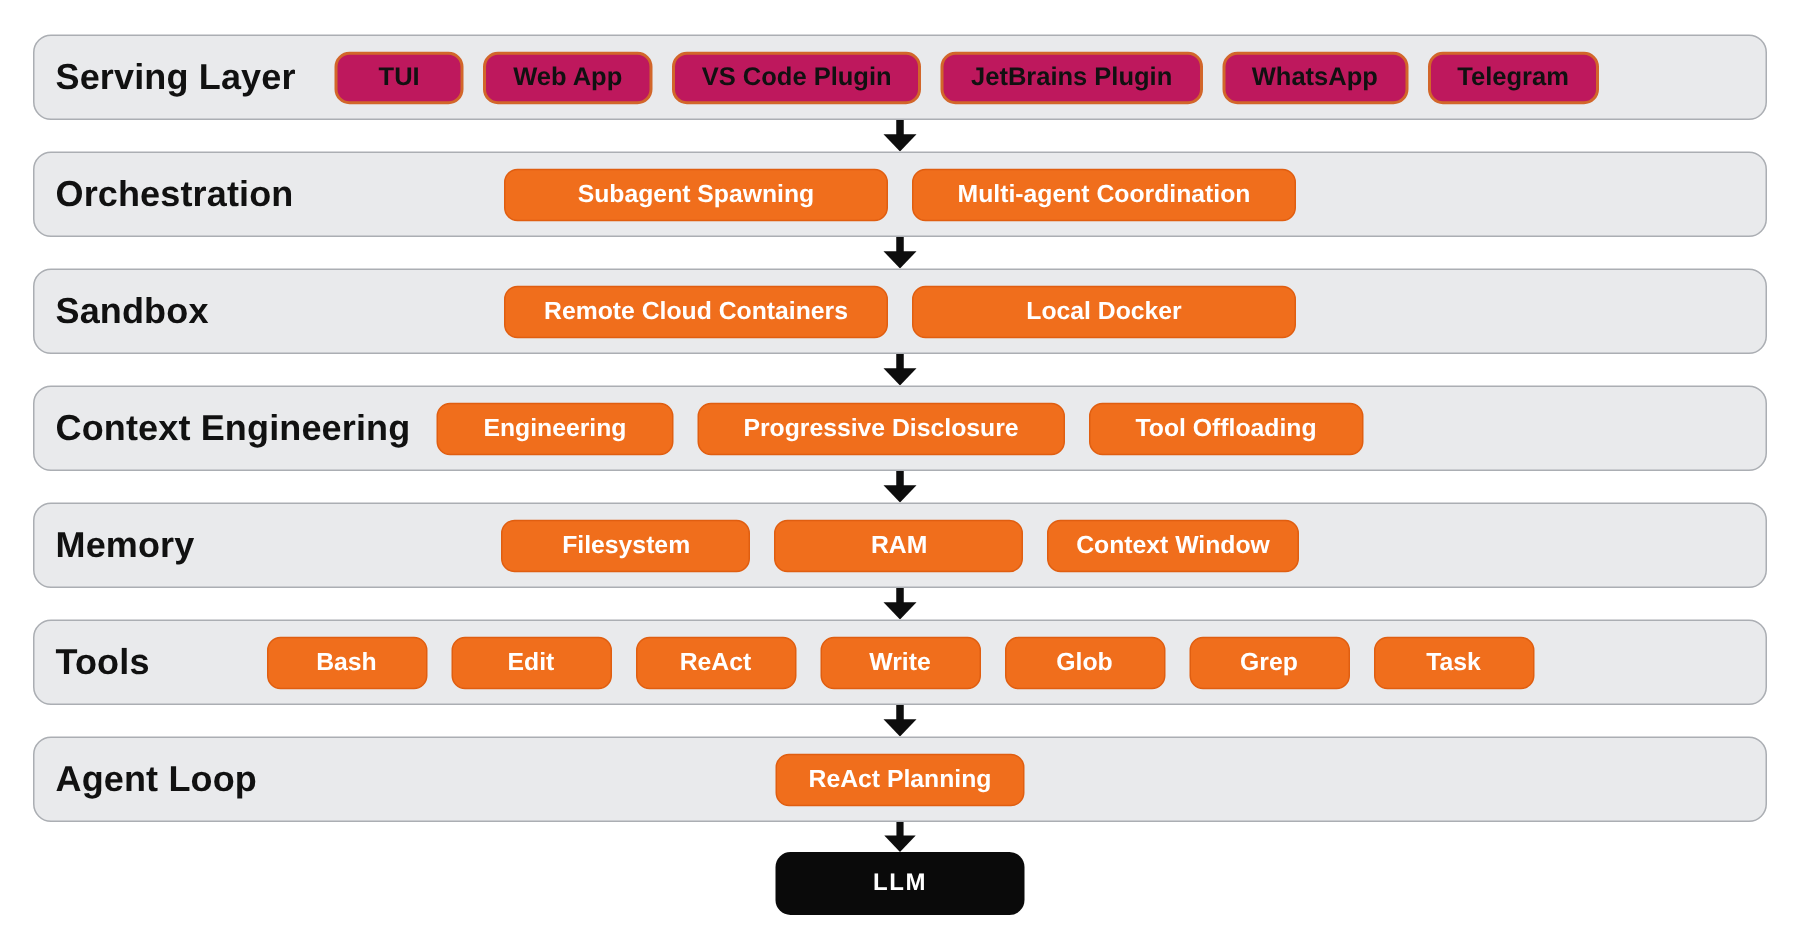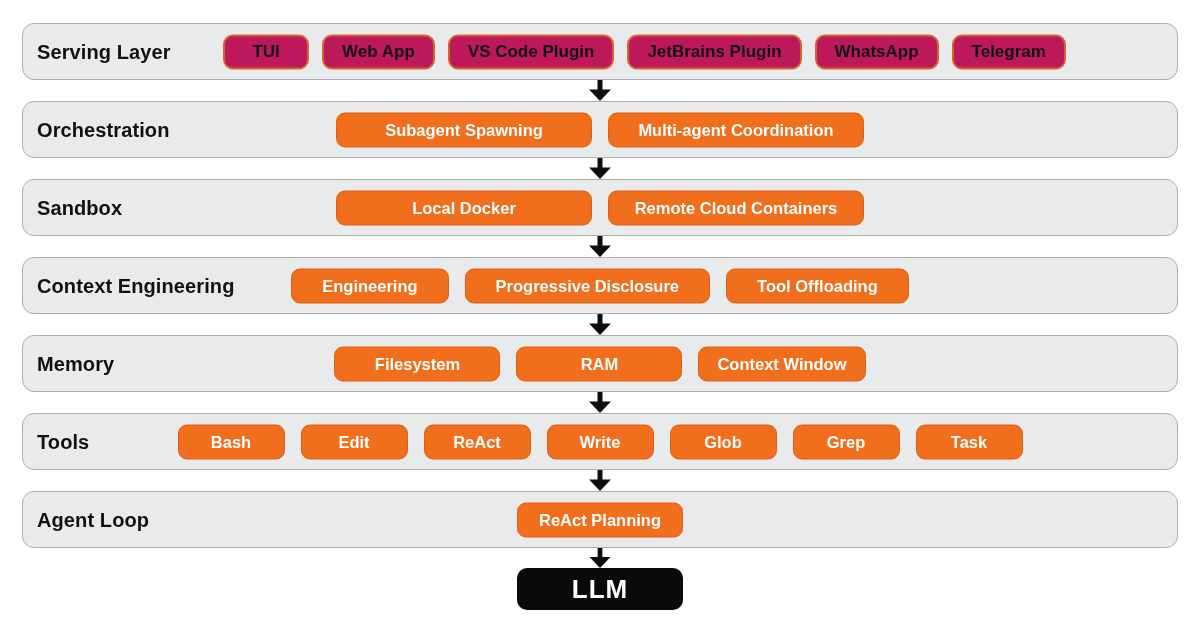--- a/index.html
+++ b/index.html
@@ -27,21 +27,21 @@
     height:57px;margin:0 22px;
     background:var(--panel-bg);
     border:1.5px solid var(--panel-border);
     border-radius:12px;
     position:relative;
     display:flex;align-items:center;
     box-sizing:border-box;
   }
   .row-label{
     position:absolute;left:14px;top:50%;transform:translateY(-50%);
-    font-size:20px;font-weight:bold;color:var(--text);
+    font-size:24px;font-weight:bold;color:var(--text);
     letter-spacing:0.1px;white-space:nowrap;
   }
   .chips{
     position:absolute;left:0;right:0;top:50%;transform:translateY(-50%);
     display:flex;justify-content:center;align-items:center;gap:16px;
   }
   .chip{
     height:35px;box-sizing:border-box;
     display:flex;align-items:center;justify-content:center;
     border-radius:9px;font-weight:bold;font-size:16.5px;
@@ -65,21 +65,21 @@
   .gap{
     height:21px;display:flex;justify-content:center;align-items:center;
   }
   .gap-llm{height:20px;}
   .arrow{display:block;}
   .terminal-row{display:flex;justify-content:center;}
   .terminal{
     width:166px;height:42px;
     background:var(--terminal-bg);
     border-radius:10px;
-    color:#ffffff;font-size:26px;font-weight:bold;letter-spacing:1px;
+    color:#ffffff;font-size:16px;font-weight:bold;letter-spacing:1px;
     display:flex;align-items:center;justify-content:center;
   }
 </style>
 </head>
 <body>
 
 <div class="stack">
 
   <div class="row row-serving">
     <div class="row-label">Serving Layer</div>
@@ -111,22 +111,22 @@
   <div class="gap">
     <svg class="arrow" width="24" height="21" viewBox="0 0 24 21">
       <rect x="9.5" y="0" width="5" height="11" fill="var(--arrow)"></rect>
       <polygon points="1,9.5 23,9.5 12,21" fill="var(--arrow)"></polygon>
     </svg>
   </div>
 
   <div class="row w255">
     <div class="row-label">Sandbox</div>
     <div class="chips chips-fill">
+        <span class="chip">Remote Cloud Containers</span>
         <span class="chip">Local Docker</span>
-        <span class="chip">Remote Cloud Containers</span>
       </div>
   </div>
 
   <div class="gap">
     <svg class="arrow" width="24" height="21" viewBox="0 0 24 21">
       <rect x="9.5" y="0" width="5" height="11" fill="var(--arrow)"></rect>
       <polygon points="1,9.5 23,9.5 12,21" fill="var(--arrow)"></polygon>
     </svg>
   </div>
 

